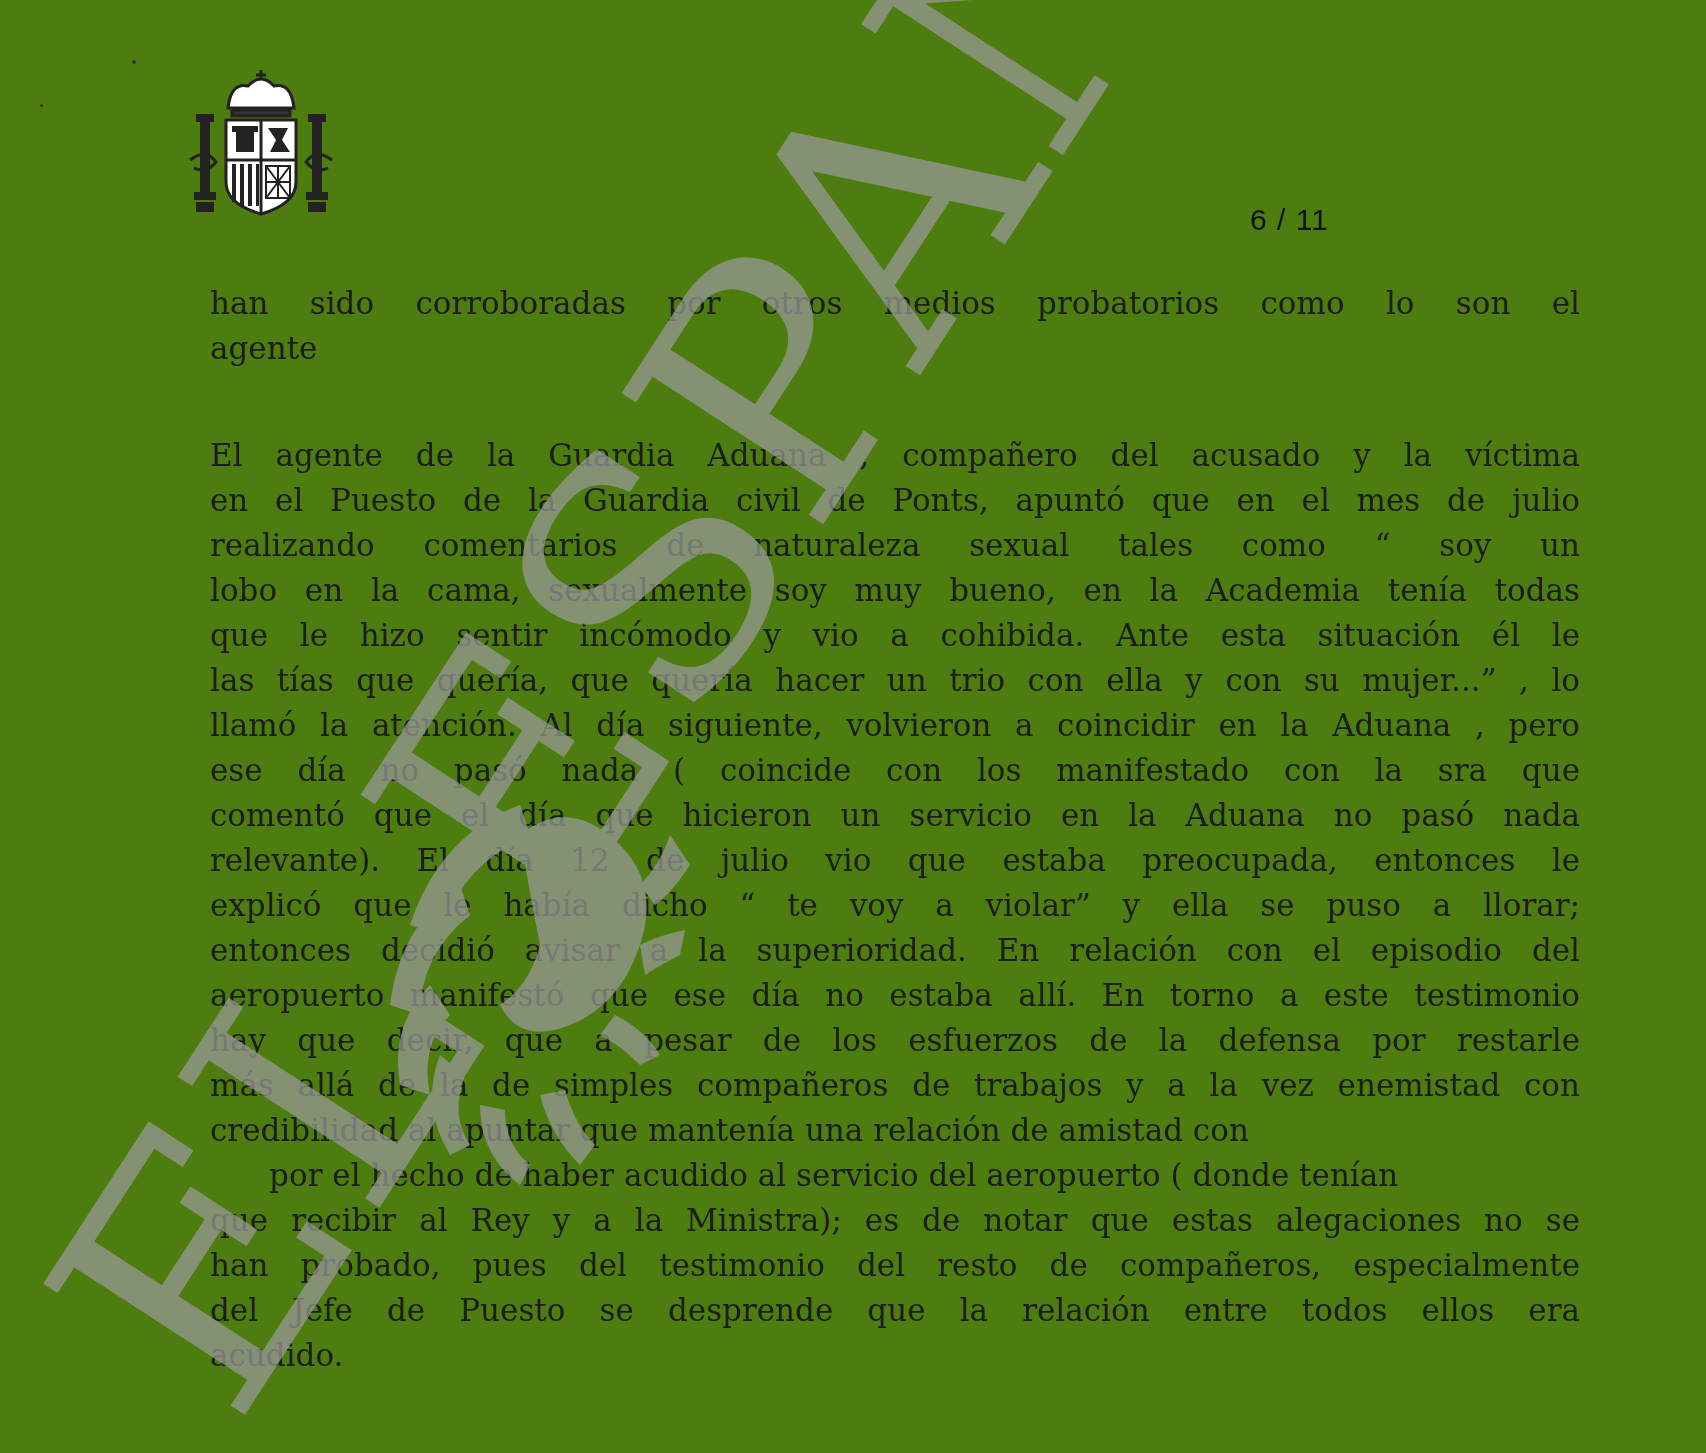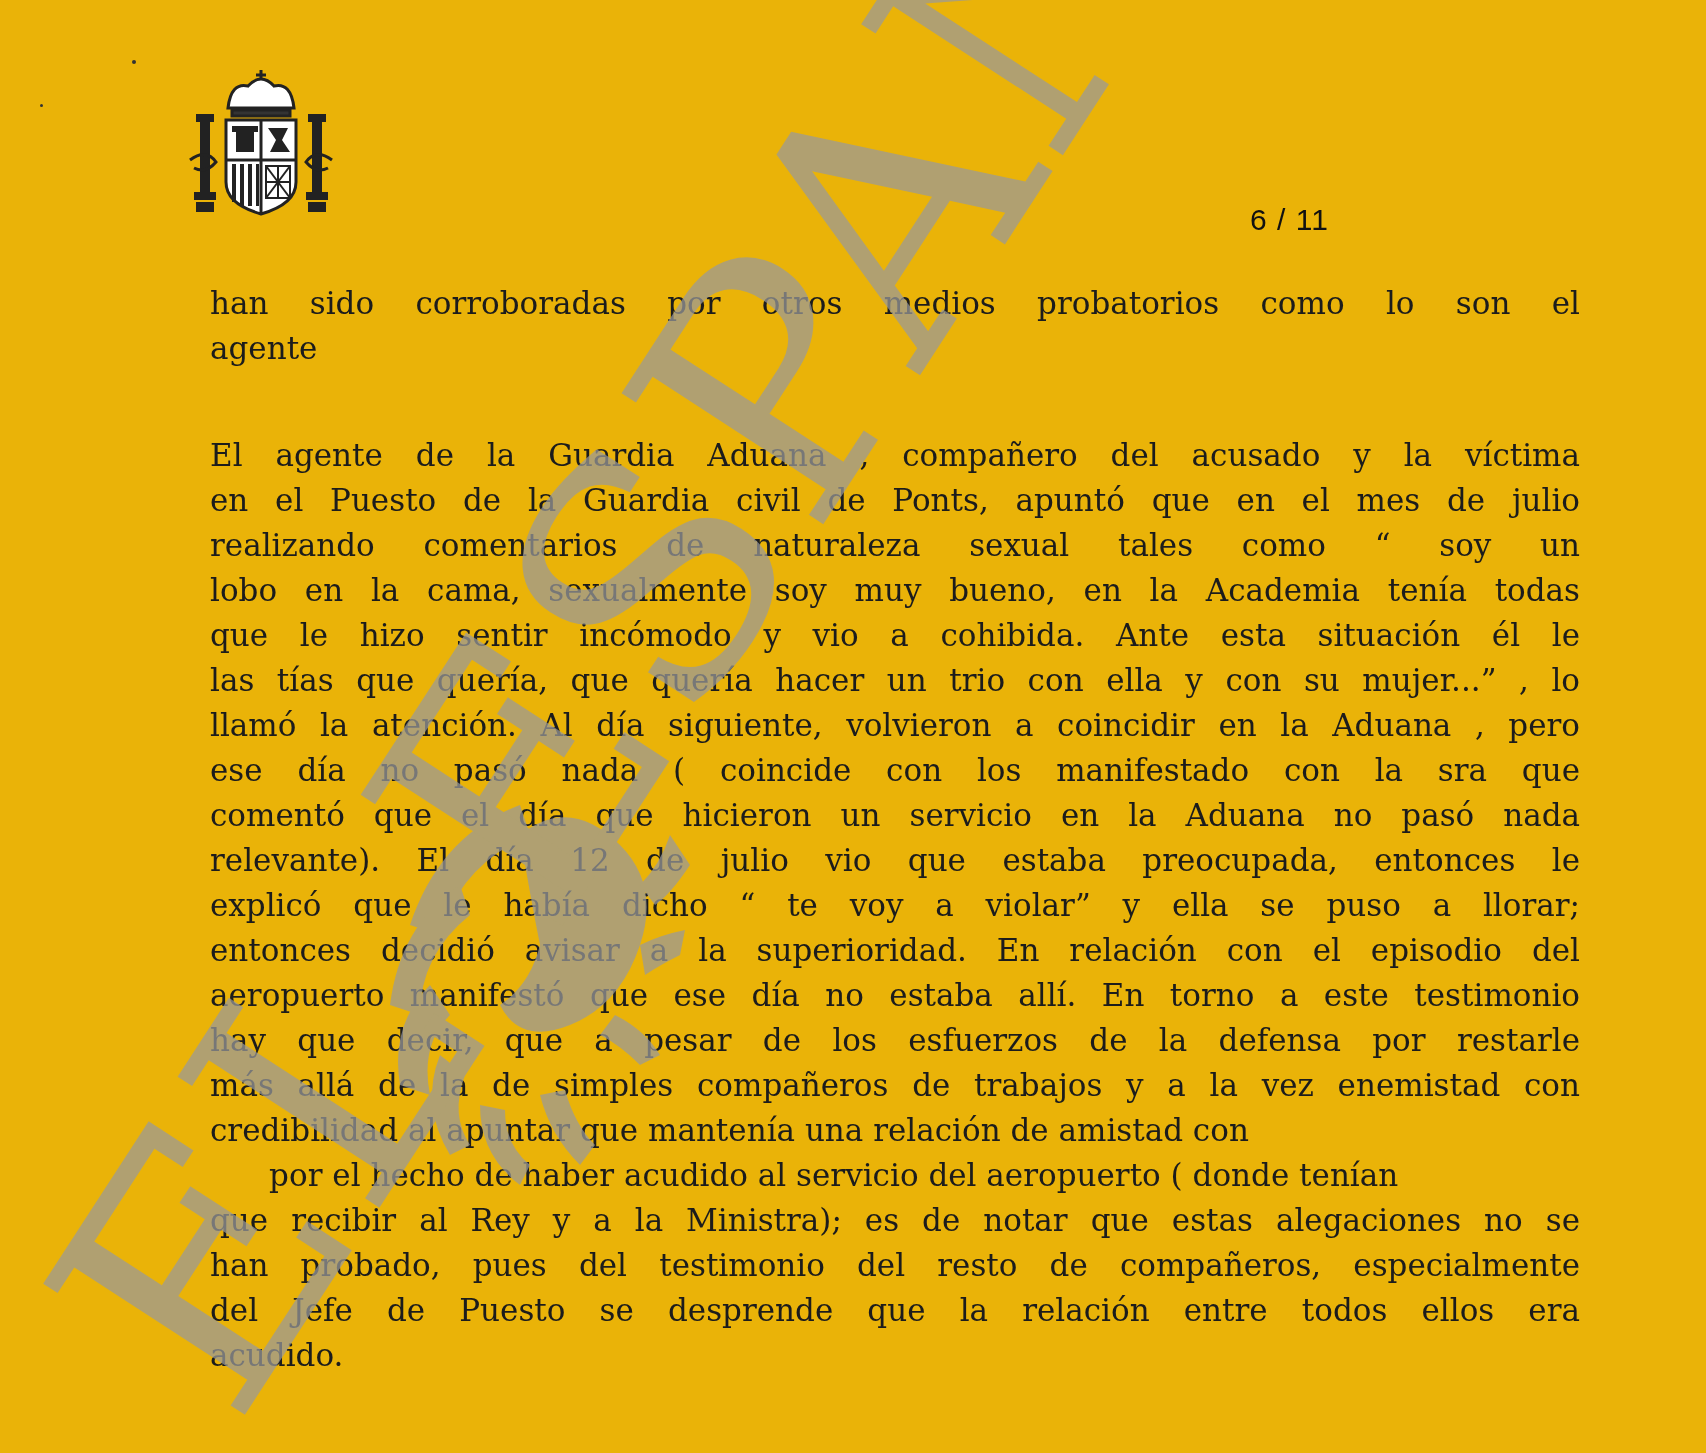--- a/index.html
+++ b/index.html
@@ -12,21 +12,21 @@
       height: 1453px;
       position: relative;
       overflow: hidden;
       font-family: "DejaVu Serif", "Liberation Serif", serif;
       color: #1a1a1a;
     }
     .page {
       position: absolute;
       left: 0; top: 0;
       width: 1706px; height: 1453px;
-      background: #eab308;
+      background: #4d7c0f;
     }
     .speck {
       position: absolute;
       width: 4px; height: 4px;
       background: #333;
       border-radius: 50%;
     }
     .coat-of-arms {
       position: absolute;
       left: 186px;

